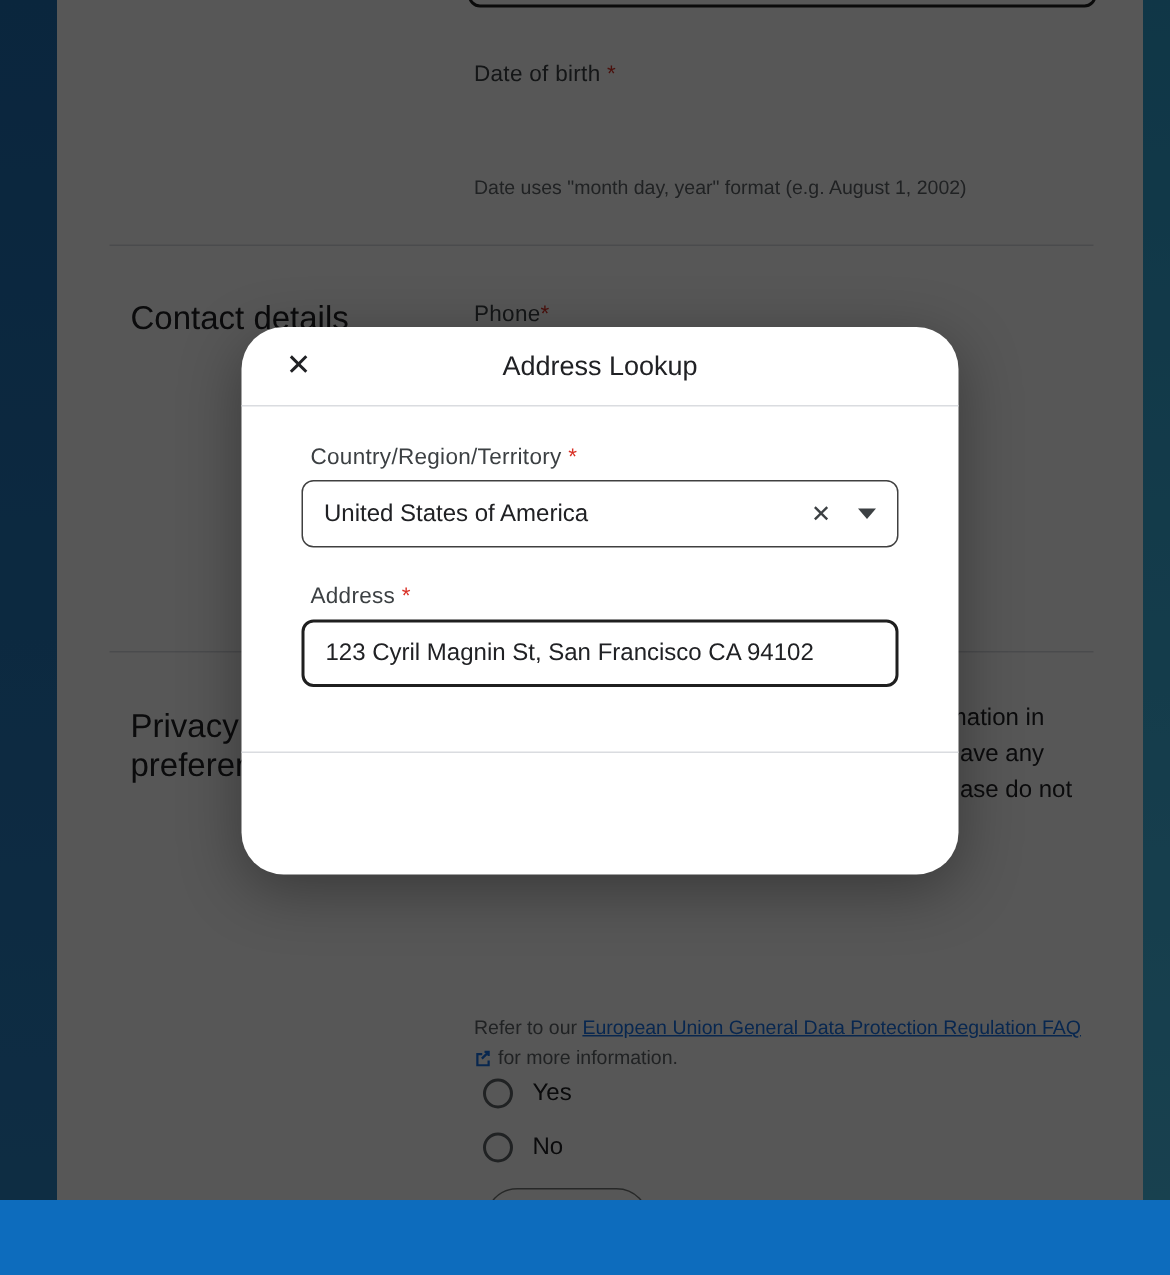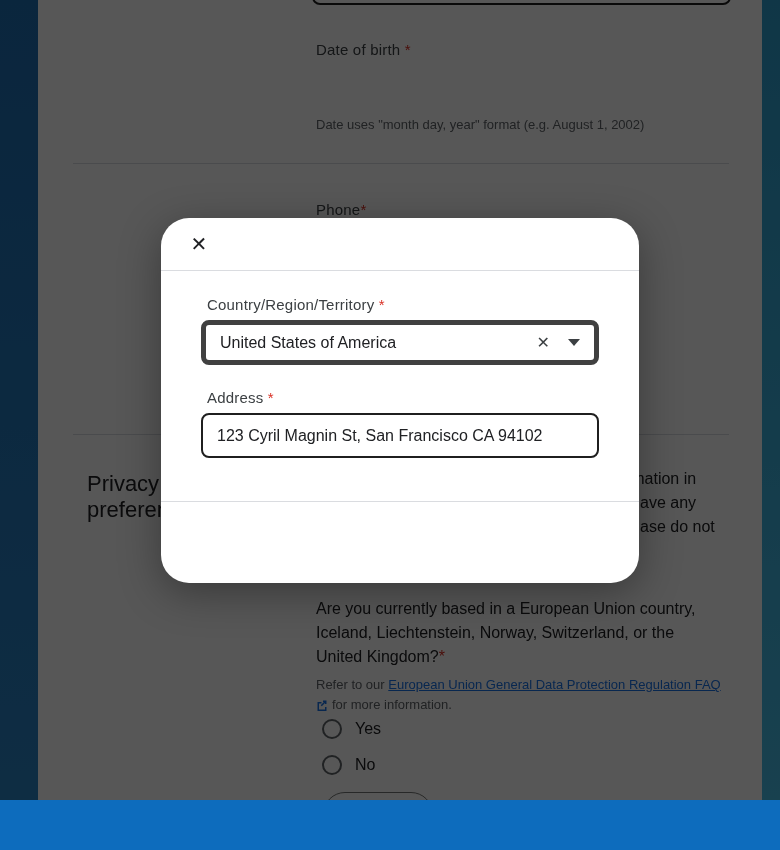--- a/index.html
+++ b/index.html
@@ -44,21 +44,21 @@
   .modal-header { position:relative; height:53px; display:flex; align-items:center; justify-content:center;
     border-bottom:1px solid #dadce0; }
   .modal-title { font-size:18px; color:#202124; font-weight:400; }
   .close-btn { position:absolute; left:24px; top:50%; transform:translateY(-50%);
     width:28px; height:28px; border:none; background:transparent; cursor:pointer;
     font-size:20px; line-height:28px; color:#202124; padding:0; }
   .modal-body { position:relative; }
   .m-label { position:absolute; left:46px; font-size:15px; color:#3c4043; letter-spacing:.2px; }
   .m-box { position:absolute; left:40px; width:398px; height:45px; border-radius:8px; background:#fff;
     display:flex; align-items:center; padding:0 14px; font-size:16px; color:#202124; }
-  .country-box { border:5px solid #404040; }
+  .country-box { border:1px solid #404040; }
   .address-box { border:2px solid #1f1f1f; }
   .combo-value { flex:1; }
   .clear-x { font-size:16px; color:#3c4043; padding:0 10px; cursor:pointer; background:none; border:none; }
   .caret { width:0; height:0; border-left:6px solid transparent; border-right:6px solid transparent;
     border-top:7px solid #3c4043; margin-left:8px; cursor:pointer; }
   .modal-footer { position:absolute; left:0; bottom:0; width:100%; height:82px;
     border-top:1px solid #dadce0; display:flex; align-items:center; }
   .btn { height:44px; border-radius:22px; font-size:14px; font-family:"Liberation Sans",sans-serif;
     cursor:pointer; display:flex; align-items:center; justify-content:center; }
   .btn-cancel { margin-left:21px; width:80px; background:#fff; border:1px solid #9aa0a6; color:#3c4043; }
@@ -81,40 +81,36 @@
   <div class="input-box focused" style="left:312px; top:-40px; width:419px; height:45px;"></div>
 
   <div class="field-label" style="left:316px; top:41px;">
     <span>Date of birth</span>
     <span class="req">*</span>
   </div>
   <div class="helper" style="left:316px; top:117px;">Date uses "month day, year" format (e.g. August 1, 2002)</div>
 
   <div class="divider" style="left:73px; top:163px; width:656px;"></div>
 
+  <div class="section-heading" style="left:87px; top:199px;">Contact details</div>
   <div class="field-label" style="left:316px; top:201px;">
     <span>Phone</span><span class="req">*</span>
   </div>
 
   <div class="divider" style="left:73px; top:434px; width:656px;"></div>
 
   <div class="section-heading" style="left:87px; top:471px;">
     <div>Privacy policy</div>
     <div>preferences</div>
   </div>
 
   <div class="fragment" style="left:617px; top:470px;">ormation in</div>
   <div class="fragment" style="left:640px; top:494px;">ave any</div>
   <div class="fragment" style="left:640px; top:518px;">ase do not</div>
 
-  <div class="question" style="left:316px; top:597px; width:420px;">
-    <div>Are you currently based in a European Union country,</div>
-    <div>Iceland, Liechtenstein, Norway, Switzerland, or the</div>
-    <div><span>United Kingdom?</span><span class="req">*</span></div>
-  </div>
 
   <div class="refer" style="left:316px; top:675px; width:420px;">
     <span>Refer to our </span><span class="link-text">European Union General Data Protection Regulation FAQ</span>
     <br>
     <svg class="ext-icon" width="12" height="12" viewBox="0 0 12 12">
       <path d="M1.5 3 h4 v1.5 h-2.5 v6 h6 v-2.5 h1.5 v4 h-9 z" fill="#1a73e8"></path>
       <path d="M7 1.5 h3.5 V5 h-1.5 V4.1 L5.8 7.3 4.7 6.2 7.9 3 H7 z" fill="#1a73e8"></path>
     </svg><span>for more information.</span>
   </div>
 
@@ -127,20 +123,21 @@
     <div class="radio-label">No</div>
   </div>
 
   <div class="partial-button" style="left:323px; top:792px; width:110px; height:44px;"></div>
 
   <div class="overlay"></div>
 
   <div class="modal">
     <div class="modal-header">
       <button class="close-btn">✕</button>
+      <div class="modal-title">Address Lookup</div>
     </div>
 
     <div class="modal-body">
       <div class="m-label" style="top:25px;">
         <span>Country/Region/Territory</span>
         <span class="req">*</span>
       </div>
       <div class="m-box country-box" style="top:49px;">
         <span class="combo-value">United States of America</span>
         <button class="clear-x">✕</button>

